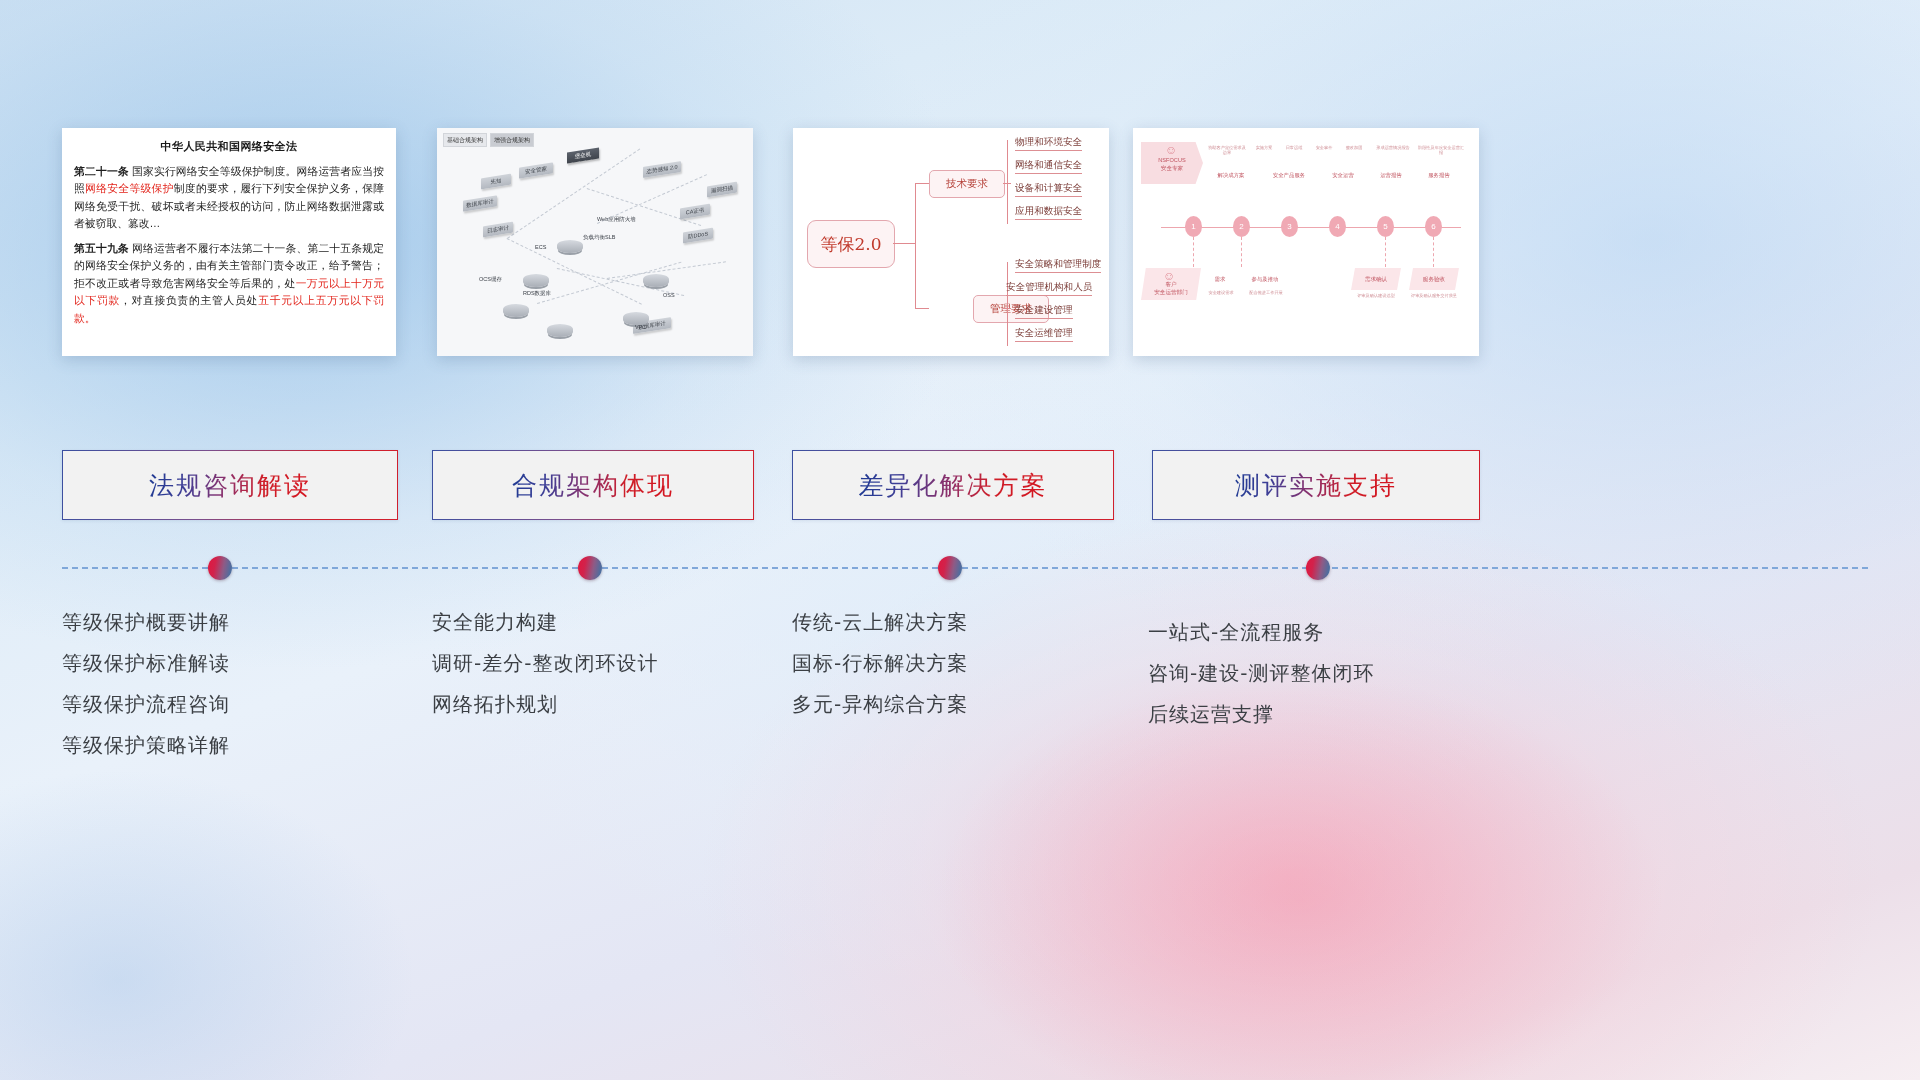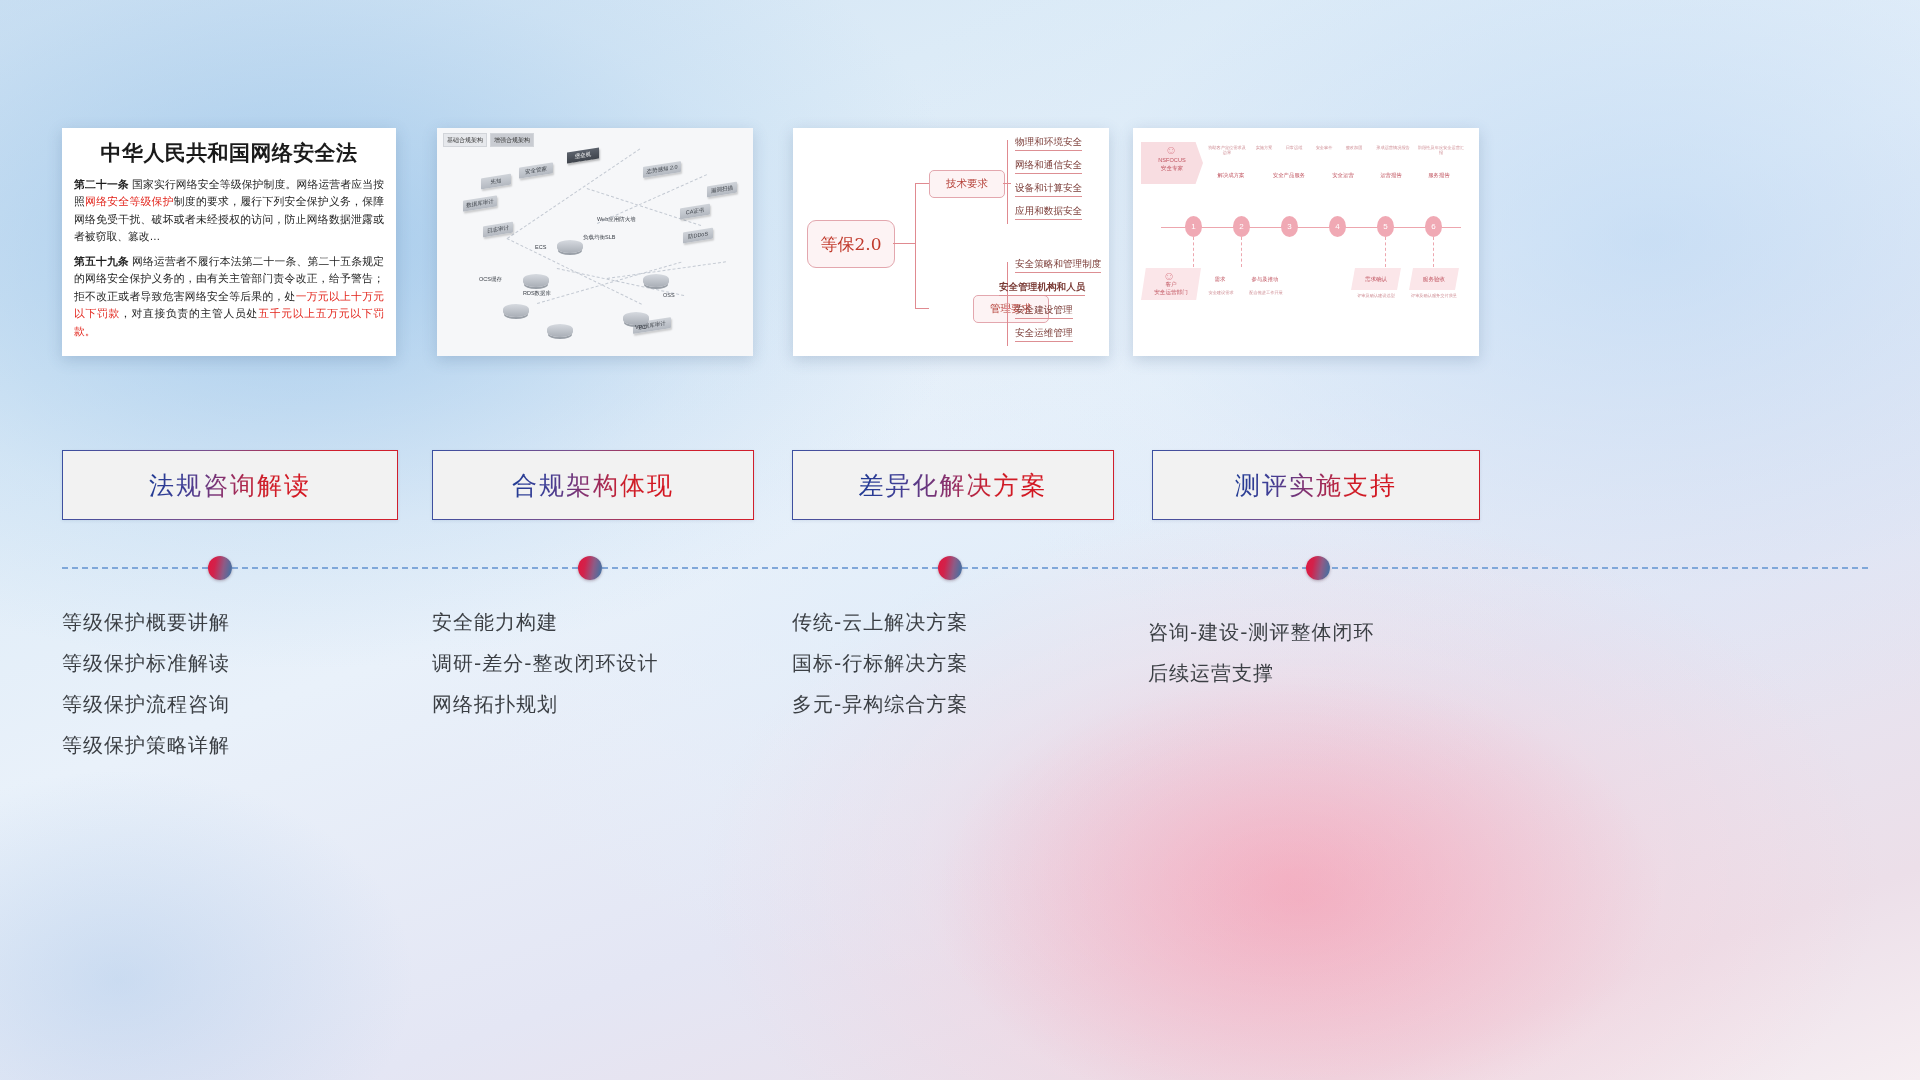--- a/index.html
+++ b/index.html
@@ -34,21 +34,21 @@
     overflow:hidden;
   }
   .card.c1{left:62px;width:334px;}
   .card.c2{left:437px;width:316px;background:#f7f8fa;}
   .card.c3{left:793px;width:316px;}
   .card.c4{left:1133px;width:346px;}
 
   
   .law{padding:9px 12px 0 12px;box-sizing:border-box;height:100%;}
   .law h3{
-    margin:2px 0 9px;text-align:center;font-size:21px;font-weight:bold;
+    margin:2px 0 9px;text-align:center;font-size:11px;font-weight:bold;
     color:#1a1a1a;font-family:"DejaVu Sans","Liberation Sans",sans-serif;letter-spacing:.4px;
   }
   .law p{margin:0 0 7px;font-size:10.8px;line-height:1.62;color:#1d1d1d;text-align:justify;}
   .law b{font-weight:bold;}
   .law .rd{color:#e2231a;}
 
   
   .arch{position:relative;width:100%;height:100%;background:#f6f7f9;}
   .arch .tabs{position:absolute;left:6px;top:5px;display:flex;gap:3px;}
   .arch .tabs span{font-size:6px;color:#333;background:#e6e8ec;padding:1.5px 3px;border:1px solid #d2d5da;}
@@ -231,21 +231,21 @@
       <div class="mcurve" style="left:214px;top:12px;height:84px;"></div>
       <div class="mtick" style="left:210px;top:55px;width:8px;"></div>
       <div class="mleaf" style="left:222px;top:8px;">物理和环境安全</div>
       <div class="mleaf" style="left:222px;top:31px;">网络和通信安全</div>
       <div class="mleaf" style="left:222px;top:54px;">设备和计算安全</div>
       <div class="mleaf" style="left:222px;top:77px;">应用和数据安全</div>
 
       <div class="mcurve" style="left:214px;top:134px;height:84px;"></div>
       <div class="mtick" style="left:210px;top:180px;width:8px;"></div>
       <div class="mleaf" style="left:222px;top:130px;">安全策略和管理制度</div>
-      <div class="mleaf" style="left:206px;top:153px;font-weight:bold;">安全管理机构和人员</div>
+      <div class="mleaf" style="left:213px;top:153px;">安全管理机构和人员</div>
       <div class="mleaf" style="left:222px;top:176px;">安全建设管理</div>
       <div class="mleaf" style="left:222px;top:199px;">安全运维管理</div>
     </div>
   </div>
 
   <div class="card c4">
     <div class="nsf">
 
       <div class="chev first" style="left:8px;top:14px;width:62px;height:42px;padding-top:14px;box-sizing:border-box;">
         <div>NSFOCUS</div>
@@ -331,17 +331,18 @@
     <div class="li">安全能力构建</div>
     <div class="li">调研-差分-整改闭环设计</div>
     <div class="li">网络拓扑规划</div>
   </div>
   <div class="col k3">
     <div class="li">传统-云上解决方案</div>
     <div class="li">国标-行标解决方案</div>
     <div class="li">多元-异构综合方案</div>
   </div>
   <div class="col k4">
+    <div class="li">一站式-全流程服务</div>
     <div class="li">咨询-建设-测评整体闭环</div>
     <div class="li">后续运营支撑</div>
   </div>
 
 </div>
 
 </body></html>

